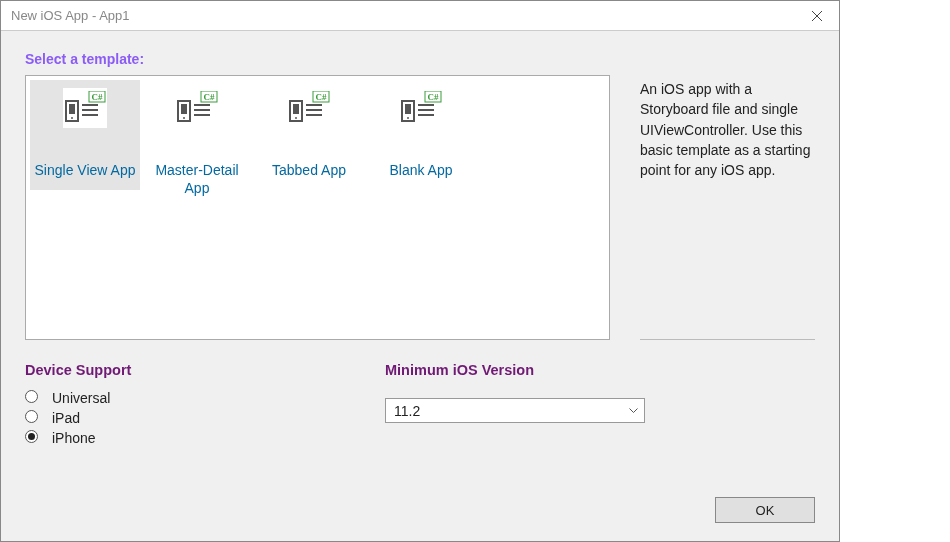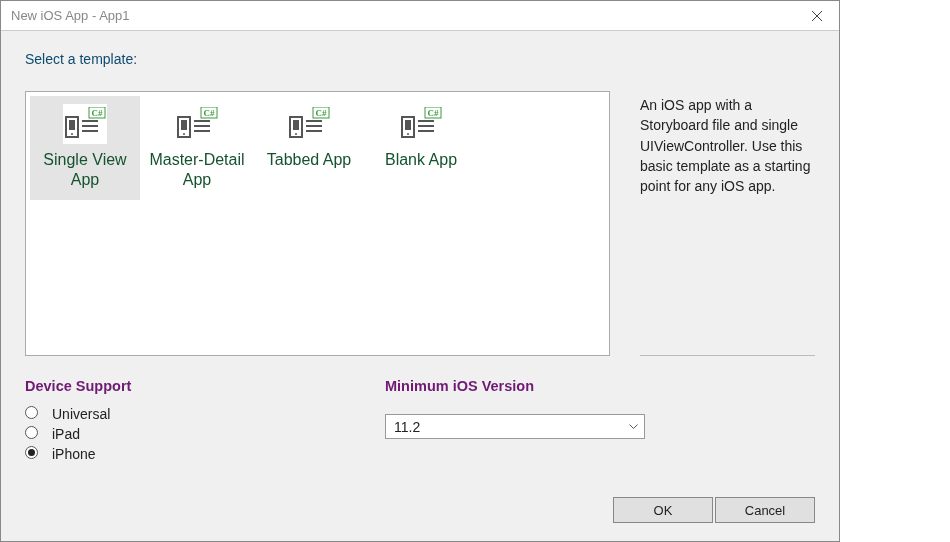--- a/index.html
+++ b/index.html
@@ -45,22 +45,23 @@
     .content {
       flex: 1;
       background: #f0f0f0;
       padding: 20px 24px 20px 24px;
       display: flex;
       flex-direction: column;
       position: relative;
     }
     .select-label {
       font-size: 14px;
-      color: #0c4a6e;
-      margin-bottom: 24px;
+      color: #8b5cf6;
+      margin-bottom: 8px;
+      font-weight: bold;
     }
     .middle-row {
       display: flex;
       gap: 30px;
       height: 265px;
     }
     .template-list {
       flex: 0 0 585px;
       border: 1px solid #aaa;
       background: #fff;
@@ -85,23 +86,24 @@
       background: #fff;
       width: 44px;
       height: 40px;
       display: flex;
       align-items: center;
       justify-content: center;
       margin-bottom: 6px;
       position: relative;
     }
     .template-item .label {
-      font-size: 16px;
-      color: #14532d;
+      font-size: 14px;
+      color: #0369a1;
       line-height: 1.25;
+      margin-top: 28px;
     }
     .description-panel {
       flex: 1;
       display: flex;
       flex-direction: column;
     }
     .description-text {
       font-size: 14px;
       color: #222;
       line-height: 1.45;
@@ -319,17 +321,16 @@
                 <path d="M0.5 0.5 L4.5 4.5 L8.5 0.5" fill="none" stroke="#555" stroke-width="1"></path>
               </svg>
           </span>
         </div>
       </div>
 
     </div>
 
     <div class="button-row">
       <button class="btn">OK</button>
-      <button class="btn">Cancel</button>
     </div>
 
   </div>
 </div>
 
 </body></html>

